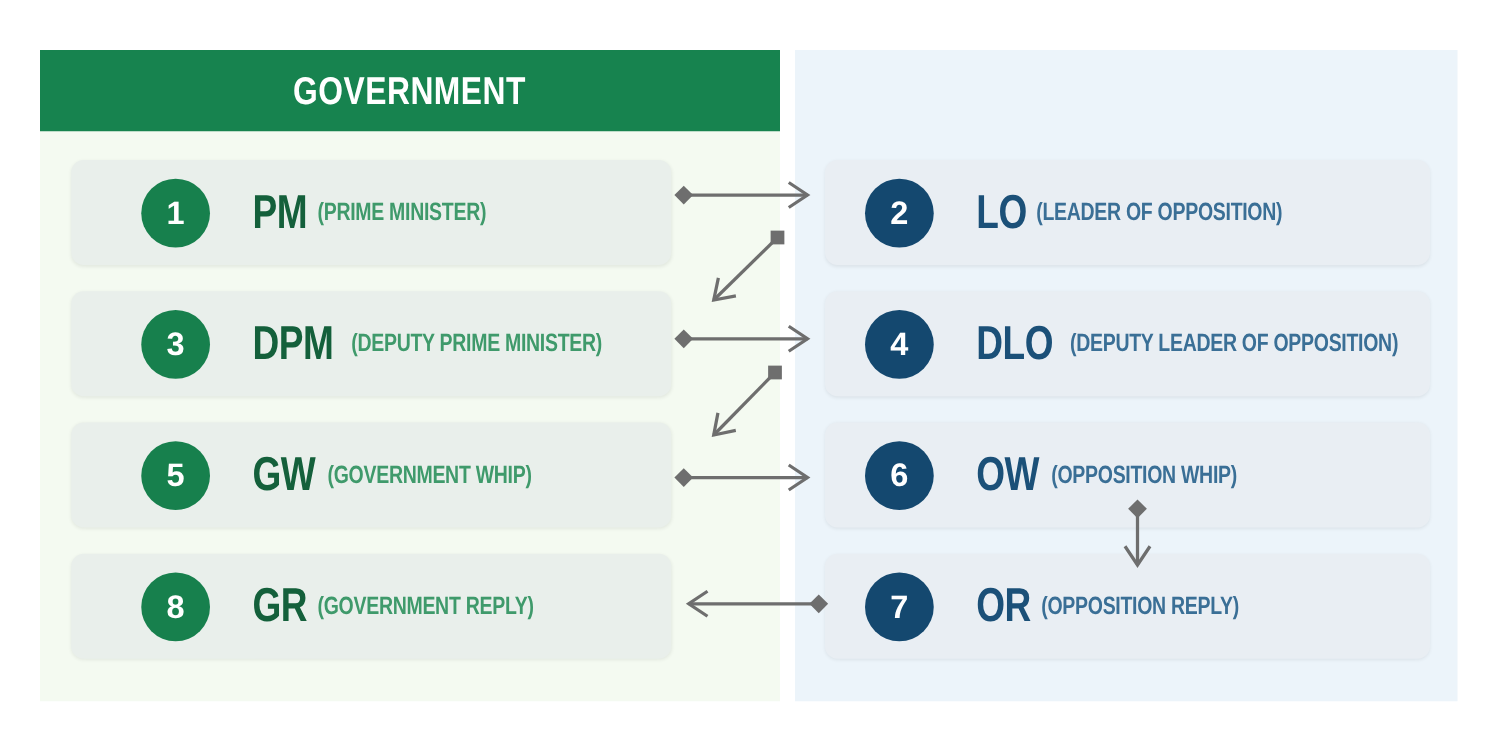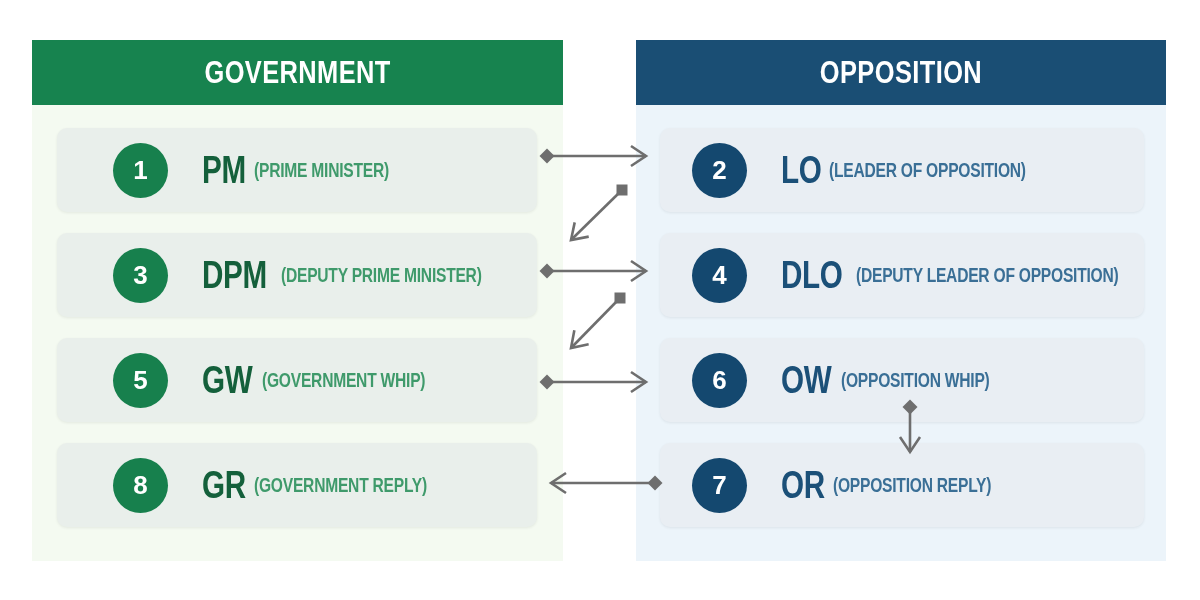--- a/index.html
+++ b/index.html
@@ -6,21 +6,21 @@
   html, body { background: #ffffff; }
   body { font-family: "Liberation Sans", sans-serif; }
   .stage {
     position: relative;
     width: 1200px;
     height: 600px;
     background: #ffffff;
     overflow: hidden;
   }
   .panel { position: absolute; top: 40px; height: 521px; }
-  .panel-gov  { left: 32px;  width: 531px; background: #f4faf1; }
+  .panel-gov  { left: 32px;  width: 592px; background: #f4faf1; }
   .panel-opp  { left: 636px; width: 530px; background: #ecf4fa; }
   .panel-header {
     height: 65px;
     display: flex; align-items: center; justify-content: center;
   }
   .panel-gov .panel-header { background: #17834f; }
   .panel-opp .panel-header { background: #1a4e74; }
   .panel-title {
     color: #ffffff; font-weight: 700; font-size: 31px;
     letter-spacing: 0.5px;
@@ -98,23 +98,20 @@
     </div>
 
     <div class="card card-4">
       <span class="num-circle">8</span>
       <span class="abbr">GR</span>
       <span class="caption">(GOVERNMENT REPLY)</span>
     </div>
   </section>
 
   <section class="panel panel-opp">
-    <header class="panel-header">
-      <span class="panel-title">OPPOSITION</span>
-    </header>
 
     <div class="card card-1">
       <span class="num-circle">2</span>
       <span class="abbr">LO</span>
       <span class="caption">(LEADER OF OPPOSITION)</span>
     </div>
 
     <div class="card card-2">
       <span class="num-circle">4</span>
       <span class="abbr">DLO</span>

